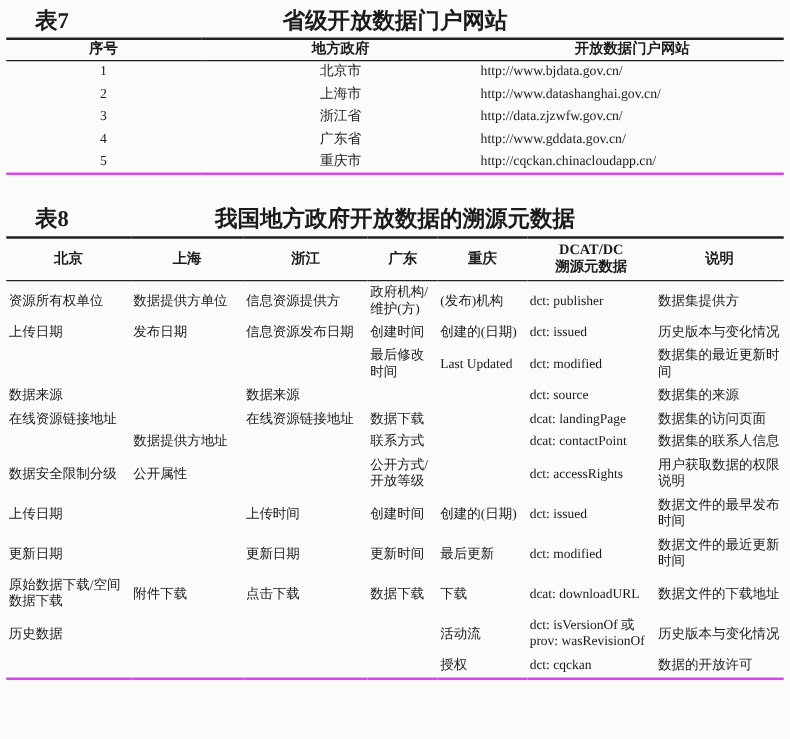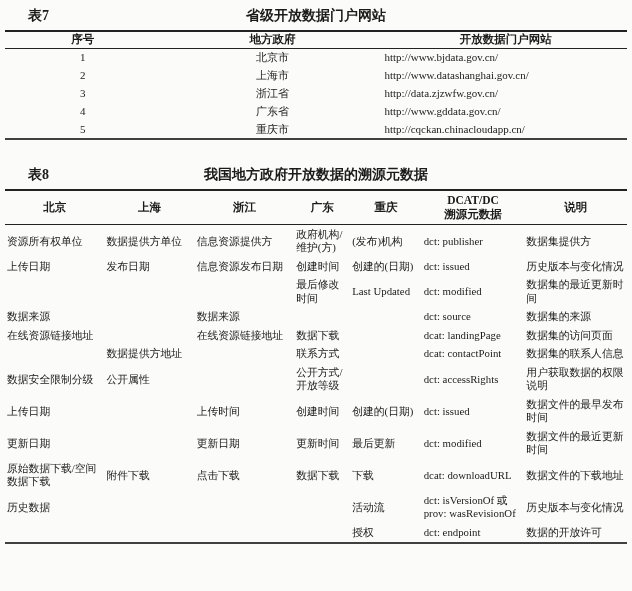--- a/index.html
+++ b/index.html
@@ -17,37 +17,37 @@
   .page {
     padding: 7px 5px 0 5px;
     box-sizing: border-box;
   }
   .caption {
     position: relative;
     height: 18px;
     line-height: 18px;
     text-align: center;
     font-weight: bold;
-    font-size: 14px;
+    font-size: 18px;
     margin-bottom: 5px;
   }
   .cap-label {
     position: absolute;
     left: 23px;
     top: 0;
   }
   table {
     border-collapse: collapse;
     table-layout: fixed;
     width: 622px;
     margin-left: 0;
   }
   .rule-table {
     border-top: 2px solid #222;
-    border-bottom: 2px solid #404040;
+    border-bottom: 2px solid #d946ef;
   }
   th {
     font-weight: bold;
     text-align: center;
     vertical-align: middle;
     border-bottom: 1.5px solid #222;
     white-space: pre-line;
   }
   td {
     vertical-align: middle;
@@ -263,20 +263,20 @@
             <td>dct: isVersionOf 或
 prov: wasRevisionOf</td>
             <td>历史版本与变化情况</td>
           </tr>
           <tr>
             <td></td>
             <td></td>
             <td></td>
             <td></td>
             <td>授权</td>
-            <td class="ascii">dct: endpoint</td>
+            <td class="ascii">dct: cqckan</td>
             <td>数据的开放许可</td>
           </tr>
         </tbody>
     </table>
   </section>
 
 </div>
 
 </body></html>

